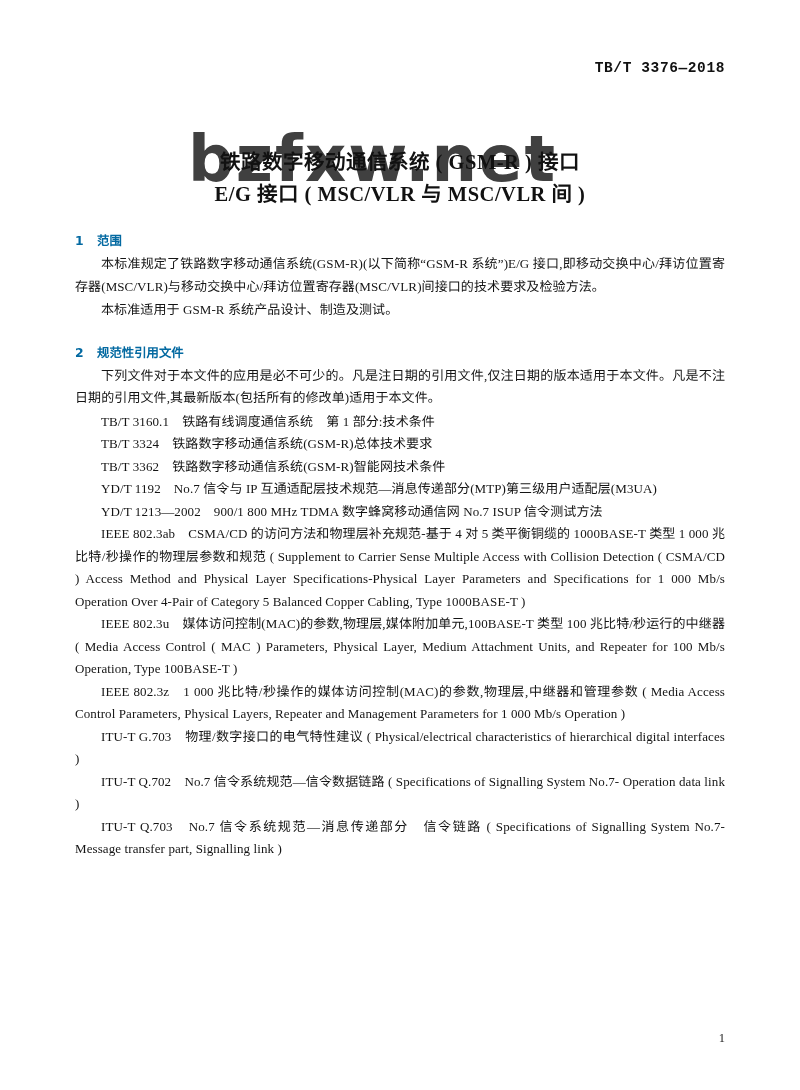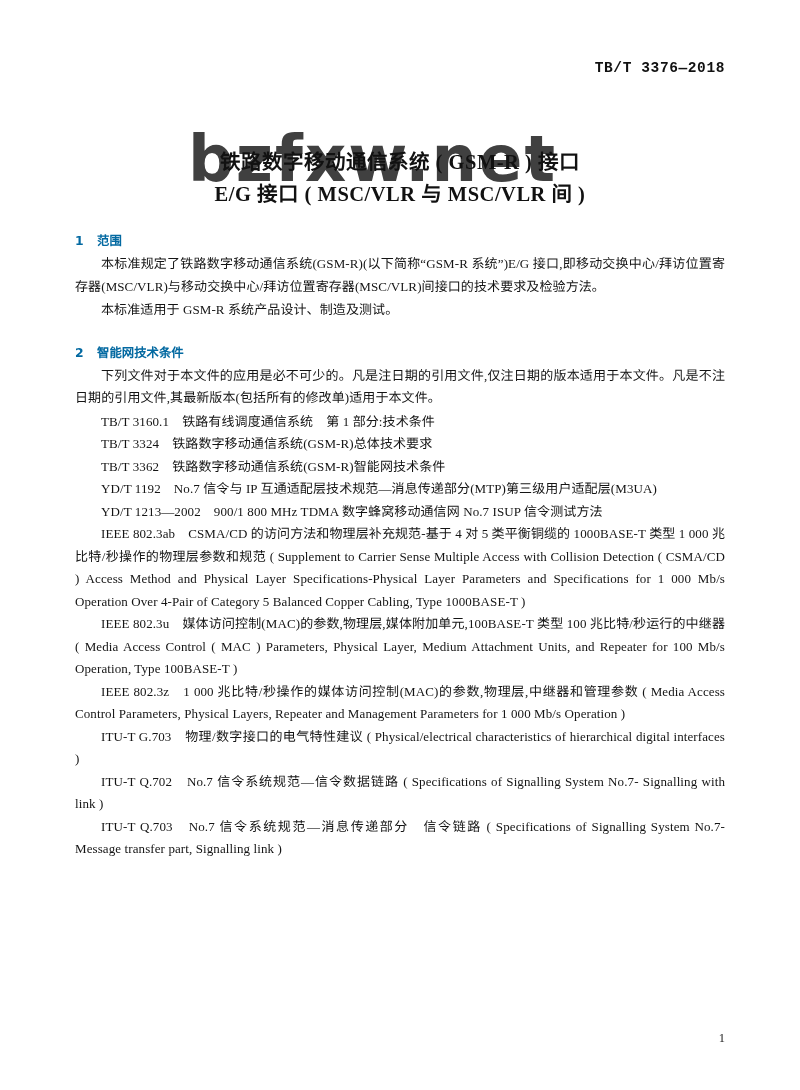--- a/index.html
+++ b/index.html
@@ -143,35 +143,35 @@
 
   <div class="body">
 
     <div class="sec-head">
       <span class="num">1</span><span>范围</span>
     </div>
     <p class="para indent">本标准规定了铁路数字移动通信系统(GSM-R)(以下简称“GSM-R 系统”)E/G 接口,即移动交换中心/拜访位置寄存器(MSC/VLR)与移动交换中心/拜访位置寄存器(MSC/VLR)间接口的技术要求及检验方法。</p>
     <p class="para indent">本标准适用于 GSM-R 系统产品设计、制造及测试。</p>
 
     <div class="sec-head spaced">
-      <span class="num">2</span><span>智能网技术条件</span>
+      <span class="num">2</span><span>规范性引用文件</span>
     </div>
     <p class="para indent">下列文件对于本文件的应用是必不可少的。凡是注日期的引用文件,仅注日期的版本适用于本文件。凡是不注日期的引用文件,其最新版本(包括所有的修改单)适用于本文件。</p>
 
     <div>
       <p class="para ref">TB/T 3160.1　铁路有线调度通信系统　第 1 部分:技术条件</p>
       <p class="para ref">TB/T 3324　铁路数字移动通信系统(GSM-R)总体技术要求</p>
       <p class="para ref">TB/T 3362　铁路数字移动通信系统(GSM-R)智能网技术条件</p>
       <p class="para ref">YD/T 1192　No.7 信令与 IP 互通适配层技术规范—消息传递部分(MTP)第三级用户适配层(M3UA)</p>
       <p class="para ref">YD/T 1213—2002　900/1 800 MHz TDMA 数字蜂窝移动通信网 No.7 ISUP 信令测试方法</p>
       <p class="para ref">IEEE 802.3ab　CSMA/CD 的访问方法和物理层补充规范-基于 4 对 5 类平衡铜缆的 1000BASE-T 类型 1 000 兆比特/秒操作的物理层参数和规范 ( Supplement to Carrier Sense Multiple Access with Collision Detection ( CSMA/CD ) Access Method and Physical Layer Specifications-Physical Layer Parameters and Specifications for 1 000 Mb/s Operation Over 4-Pair of Category 5 Balanced Copper Cabling, Type 1000BASE-T )</p>
       <p class="para ref">IEEE 802.3u　媒体访问控制(MAC)的参数,物理层,媒体附加单元,100BASE-T 类型 100 兆比特/秒运行的中继器 ( Media Access Control ( MAC ) Parameters, Physical Layer, Medium Attachment Units, and Repeater for 100 Mb/s Operation, Type 100BASE-T )</p>
       <p class="para ref">IEEE 802.3z　1 000 兆比特/秒操作的媒体访问控制(MAC)的参数,物理层,中继器和管理参数 ( Media Access Control Parameters, Physical Layers, Repeater and Management Parameters for 1 000 Mb/s Operation )</p>
       <p class="para ref">ITU-T G.703　物理/数字接口的电气特性建议 ( Physical/electrical characteristics of hierarchical digital interfaces )</p>
-      <p class="para ref">ITU-T Q.702　No.7 信令系统规范—信令数据链路 ( Specifications of Signalling System No.7- Signalling with link )</p>
+      <p class="para ref">ITU-T Q.702　No.7 信令系统规范—信令数据链路 ( Specifications of Signalling System No.7- Operation data link )</p>
       <p class="para ref">ITU-T Q.703　No.7 信令系统规范—消息传递部分　信令链路 ( Specifications of Signalling System No.7- Message transfer part, Signalling link )</p>
     </div>
 
   </div>
 
   <div class="footer">
     <span class="page-no">1</span>
   </div>
 
 </div>

